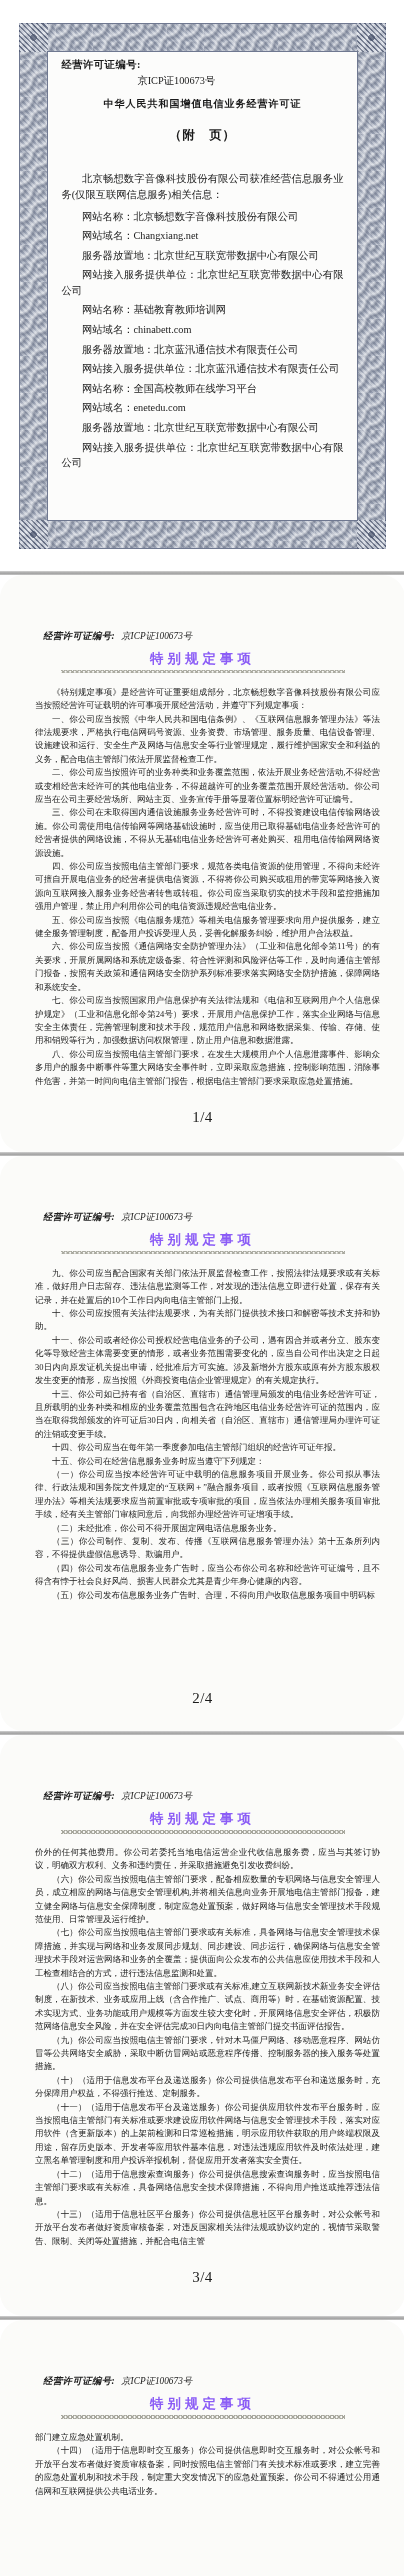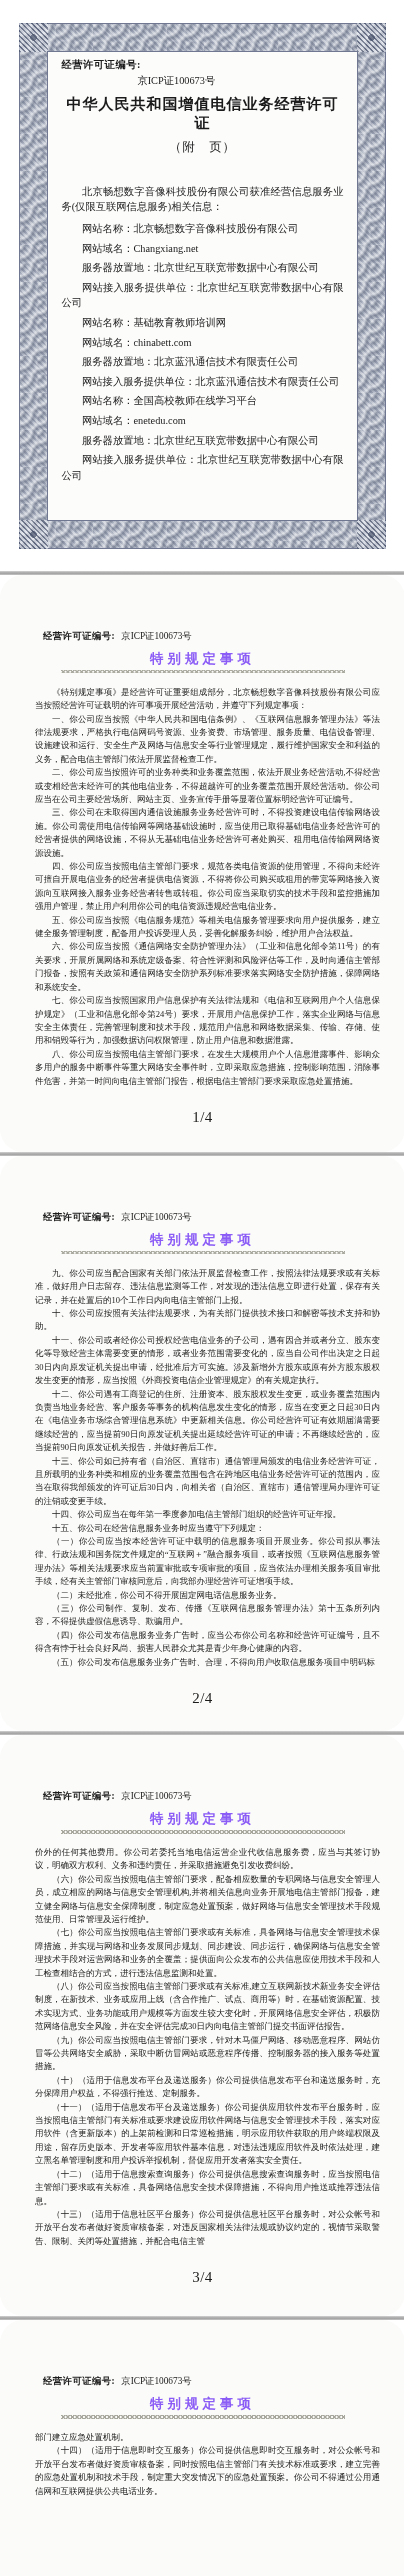--- a/index.html
+++ b/index.html
@@ -34,32 +34,32 @@
   .corner.tl{left:0;top:0;} .corner.tr{right:0;top:0;}
   .corner.bl{left:0;bottom:0;} .corner.br{right:0;bottom:0;}
   .cert-inner{
     position:absolute;left:28px;right:28px;top:28px;bottom:28px;
     background:#fcfcfb;border:1px solid #6f7890;
     padding:5.2px 13.4px 0 13.4px;box-sizing:border-box;
   }
   .cert-lbl{font-size:10.3px;font-weight:bold;letter-spacing:0.5px;line-height:15.5px;}
   .cert-val{font-size:10.3px;line-height:15.5px;margin-left:76px;font-family:"Liberation Serif","DejaVu Serif",serif;}
   .cert-title{
-    margin:7.2px 0 0 0;text-align:center;font-size:15px;font-weight:bold;
+    margin:7.2px 0 0 0;text-align:center;font-size:10px;font-weight:bold;
     letter-spacing:1px;line-height:18.5px;
   }
-  .cert-subtitle{margin-top:7px;text-align:center;font-size:12.4px;font-weight:normal;letter-spacing:1px;line-height:17.5px;}
+  .cert-subtitle{margin-top:13px;text-align:center;font-size:12.4px;font-weight:bold;letter-spacing:1px;line-height:17.5px;}
   .cert-intro{margin:27px 0 0 0;font-size:10.3px;line-height:15.5px;text-align:justify;}
   .cert-entries{margin-top:6.2px;}
   .cert-entries p{margin:0 0 4.1px 0;font-size:10.3px;line-height:15.5px;text-align:justify;}
   .ind{text-indent:2em;}
 
   
   .sp2{height:577px;} .sp3{height:575px;} .sp4{height:581px;} .sp5{height:553px;}
-  .sp-head{margin-left:43px;padding-top:55px;line-height:12.4px;}
+  .sp-head{margin-left:43px;padding-top:55px;line-height:12.4px;font-style:italic;}
   .sp-lbl{font-size:9.3px;font-weight:bold;letter-spacing:0.5px;}
   .sp-val{font-size:9.3px;margin-left:4.1px;}
   .sp-title{
     margin:6.2px 0 0 0;text-align:center;font-size:13.4px;font-weight:bold;
     letter-spacing:4.1px;line-height:17.5px;color:#8b5cf6;
   }
   .sp-zigzag{
     width:284px;height:3.6px;margin:2.6px auto 0 auto;opacity:.85;
     background:
       linear-gradient(135deg, transparent 42%, #97978b 42% 58%, transparent 58%) 0 0/4.6px 3.6px repeat-x,
@@ -136,21 +136,20 @@
     <div class="sp-head">
       <span class="sp-lbl">经营许可证编号:</span>
       <span class="sp-val">京ICP证100673号</span>
     </div>
     <h2 class="sp-title">特别规定事项</h2>
     <div class="sp-zigzag"></div>
     <div class="sp-body">
         <p class=" ind">九、你公司应当配合国家有关部门依法开展监督检查工作，按照法律法规要求或有关标准，做好用户日志留存、违法信息监测等工作，对发现的违法信息立即进行处置，保存有关记录，并在处置后的10个工作日内向电信主管部门上报。</p>
         <p class=" ind">十、你公司应按照有关法律法规要求，为有关部门提供技术接口和解密等技术支持和协助。</p>
         <p class=" ind">十一、你公司或者经你公司授权经营电信业务的子公司，遇有因合并或者分立、股东变化等导致经营主体需要变更的情形，或者业务范围需要变化的，应当自公司作出决定之日起30日内向原发证机关提出申请，经批准后方可实施。涉及新增外方股东或原有外方股东股权发生变更的情形，应当按照《外商投资电信企业管理规定》的有关规定执行。</p>
-        <p class=" ind">十二、你公司遇有工商登记的住所、注册资本、股东股权发生变更，或业务覆盖范围内负责当地业务经营、客户服务等事务的机构信息发生变化的情形，应当在变更之日起30日内在《电信业务市场综合管理信息系统》中更新相关信息。你公司经营许可证有效期届满需要继续经营的，应当提前90日向原发证机关提出延续经营许可证的申请；不再继续经营的，应当提前90日向原发证机关报告，并做好善后工作。</p>
         <p class=" ind">十三、你公司如已持有省（自治区、直辖市）通信管理局颁发的电信业务经营许可证，且所载明的业务种类和相应的业务覆盖范围包含在跨地区电信业务经营许可证的范围内，应当在取得我部颁发的许可证后30日内，向相关省（自治区、直辖市）通信管理局办理许可证的注销或变更手续。</p>
         <p class=" ind">十四、你公司应当在每年第一季度参加电信主管部门组织的经营许可证年报。</p>
         <p class=" ind">十五、你公司在经营信息服务业务时应当遵守下列规定：</p>
         <p class=" ind">（一）你公司应当按本经营许可证中载明的信息服务项目开展业务。你公司拟从事法律、行政法规和国务院文件规定的“互联网＋”融合服务项目，或者按照《互联网信息服务管理办法》等相关法规要求应当前置审批或专项审批的项目，应当依法办理相关服务项目审批手续，经有关主管部门审核同意后，向我部办理经营许可证增项手续。</p>
         <p class=" ind">（二）未经批准，你公司不得开展固定网电话信息服务业务。</p>
         <p class=" ind">（三）你公司制作、复制、发布、传播《互联网信息服务管理办法》第十五条所列内容，不得提供虚假信息诱导、欺骗用户。</p>
         <p class=" ind">（四）你公司发布信息服务业务广告时，应当公布你公司名称和经营许可证编号，且不得含有悖于社会良好风尚、损害人民群众尤其是青少年身心健康的内容。</p>
         <p class=" ind">（五）你公司发布信息服务业务广告时、合理，不得向用户收取信息服务项目中明码标</p>
       </div>
     <div class="pageno">2/4</div>

